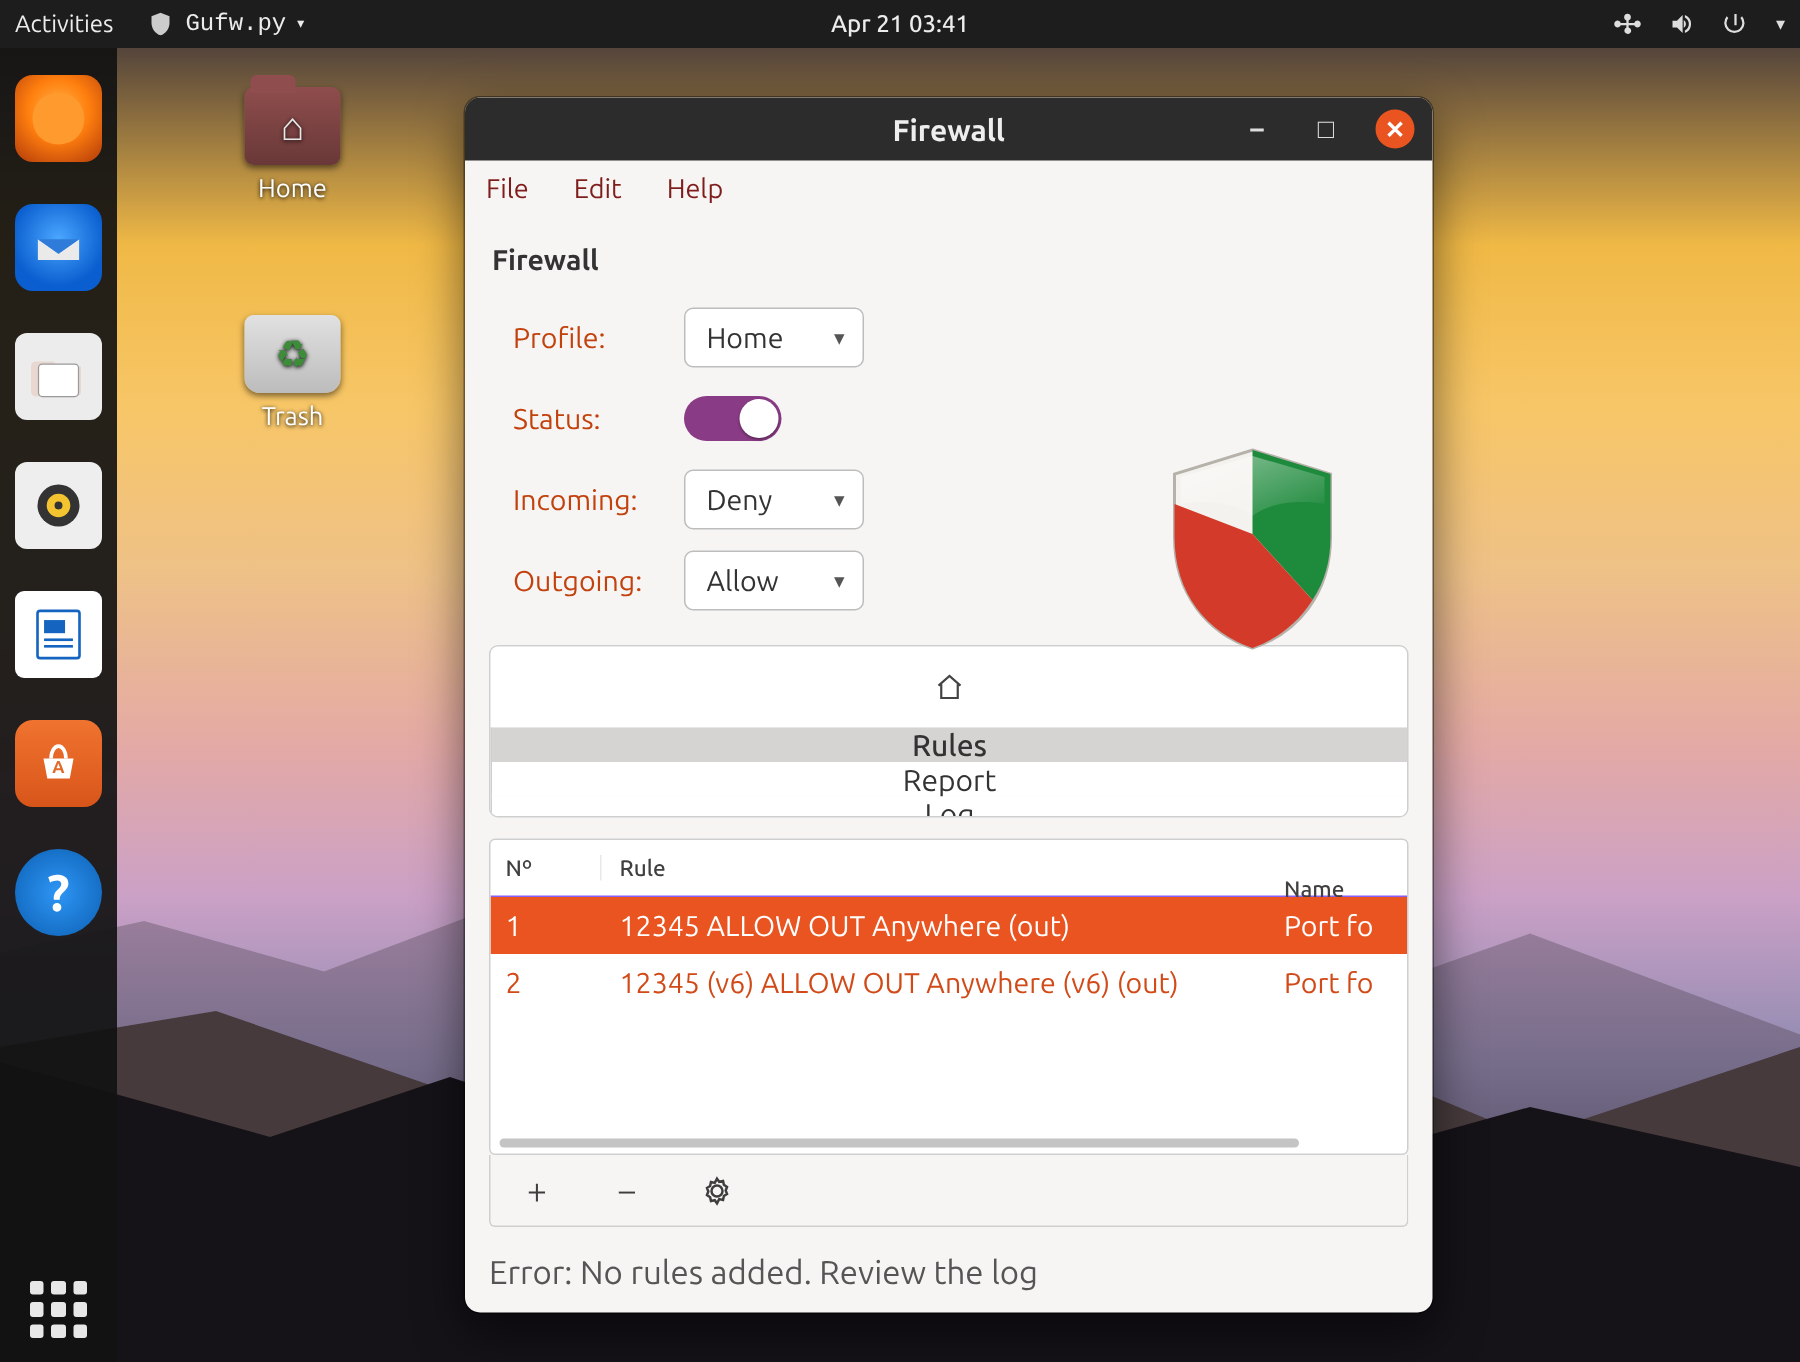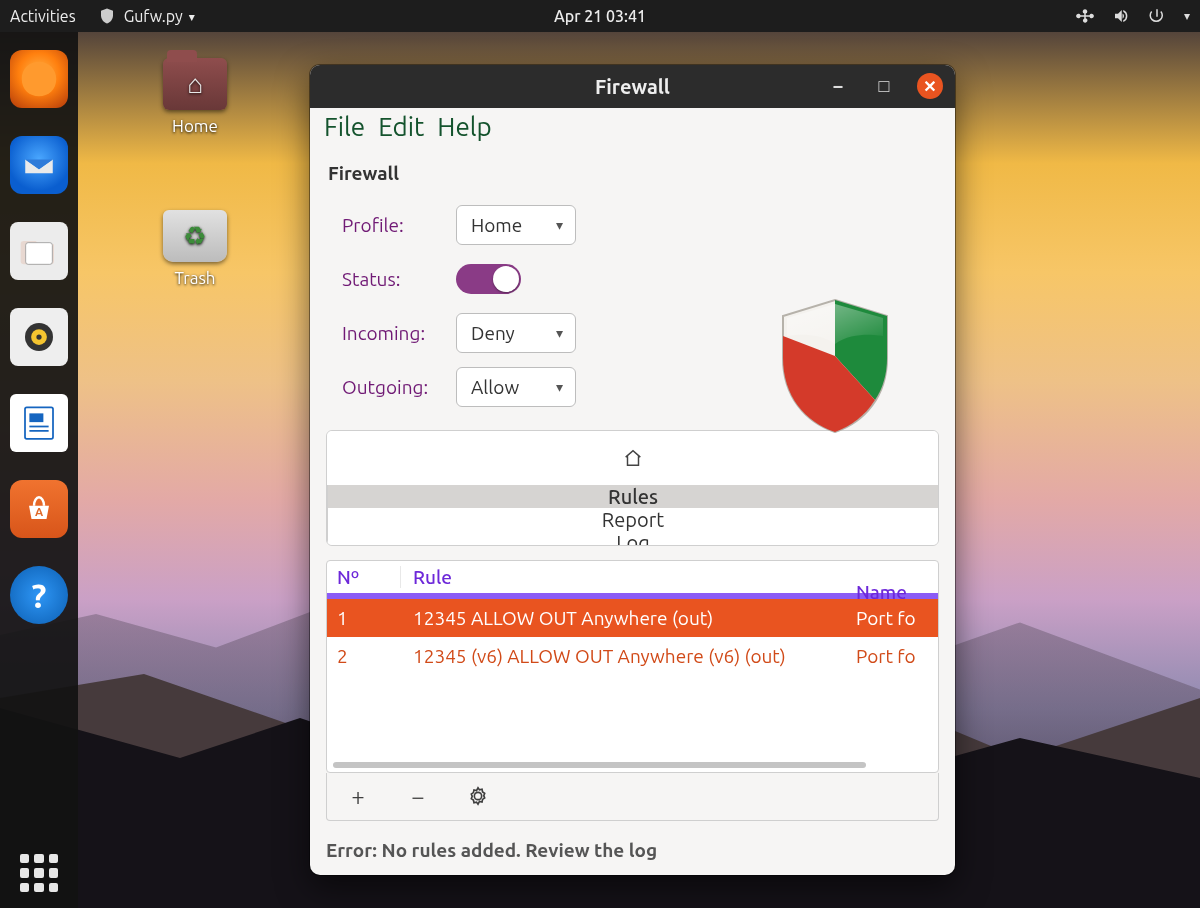--- a/index.html
+++ b/index.html
@@ -39,21 +39,21 @@
     background:#151218;
     clip-path: polygon(0% 0%, 15% 25%, 25% 5%, 40% 35%, 55% 10%, 70% 40%, 85% 15%, 100% 35%, 100% 100%, 0% 100%);
   }
 
   
   .topbar {
     position:absolute; top:0; left:0; right:0; height:32px;
     background:#1d1d1d; color:#ececec; font-size:16px;
     display:flex; align-items:center; padding:0 10px; z-index:5;
   }
-  .topbar .app-ind { display:flex; align-items:flex-end; gap:8px; margin-left:22px;}
+  .topbar .app-ind { display:flex; align-items:flex-end; gap:8px; margin-left:22px;font-family:Liberation Mono, monospace;}
   .topbar .clock { position:absolute; left:50%; transform:translateX(-50%); font-weight:500;}
   .topbar .tray { display:flex; align-items:center; gap:18px; margin-left:auto;}
   .tb-dropdown::after{content:"▾"; font-size:12px; margin-left:6px; position:relative; top:-1px;}
   .tb-icon{width:18px;height:18px;display:inline-flex;align-items:center;justify-content:center;}
 
   
   .dock {
     position:absolute; top:32px; left:0; bottom:0; width:78px;
     background:rgba(18,18,18,0.92); z-index:3;
     display:flex; flex-direction:column; align-items:center;
@@ -102,29 +102,29 @@
     display:flex; align-items:center; position:relative;
   }
   .titlebar .title{position:absolute;left:50%;transform:translateX(-50%);
     font-size:20px; font-weight:600;}
   .titlebar .win-controls{margin-left:auto;display:flex;gap:20px;padding-right:12px;align-items:center;}
   .wbtn{width:26px;height:26px;border-radius:50%;display:flex;align-items:center;justify-content:center;}
   .wbtn.min,.wbtn.max{color:#ddd;font-size:18px;font-weight:600;}
   .wbtn.close{background:#e95420;color:#fff;font-weight:700;font-size:16px;}
 
   .menubar{
-    height:42px;display:flex;align-items:center;gap:13px;
-    padding:0 14px;font-size:26px;color:#14532d;border-bottom:1px solid transparent;
+    height:42px;display:flex;align-items:center;gap:30px;
+    padding:0 14px;font-size:18px;color:#7f1d1d;border-bottom:1px solid transparent;
   }
 
   .content{padding:10px 16px 0 16px; flex: 0 0 auto;}
   h2.section{font-size:19px;font-weight:700;margin:6px 2px 14px;color:#333;}
 
   .form-row{display:flex;align-items:center;height:54px;}
-  .form-row .lbl{width:130px;padding-left:16px;font-size:19px;color:#701a75;}
+  .form-row .lbl{width:130px;padding-left:16px;font-size:19px;color:#c2410c;}
   .combo{
     border:1px solid #bdbdbd;border-radius:6px;background:#fff;
     height:40px;min-width:120px;padding:0 38px 0 14px;
     display:flex;align-items:center;font-size:19px;position:relative;color:#333;
   }
   .combo::after{content:"▾";position:absolute;right:12px;top:50%;transform:translateY(-50%);font-size:14px;color:#555;}
 
   .switch{width:65px;height:30px;border-radius:15px;background:#8a3b86;position:relative;}
   .switch .knob{position:absolute;right:2px;top:2px;width:26px;height:26px;background:#fff;border-radius:50%;
     box-shadow:0 1px 2px rgba(0,0,0,.4);}
@@ -134,40 +134,40 @@
   
   .tabs{margin:16px 16px 0;display:flex;border:1px solid #cfcfcf;border-radius:6px;overflow:hidden;flex-direction:column;}
   .tab{flex:1;height:42px;display:flex;align-items:center;justify-content:center;font-size:20px;
     background:#fff;color:#333;cursor:pointer;border-left:1px solid #cfcfcf;}
   .tab:first-child{border-left:none;flex:0 0 54px;}
   .tab.active{background:#d6d4d2;font-weight:500;}
 
   
   .table-wrap{margin:14px 16px 0;border:1px solid #cfcfcf;border-radius:4px;background:#fff;
     height:230px;display:flex;flex-direction:column;overflow:hidden;position:relative;}
-  .thead{display:flex;height:38px;align-items:center;border-bottom:6px solid #8b5cf6;
-    font-size:19px;color:#6d28d9;font-weight:500;}
+  .thead{display:flex;height:38px;align-items:center;border-bottom:1px solid #8b5cf6;
+    font-size:15px;color:#404040;font-weight:500;}
   .thead .c-no{width:74px;padding-left:10px;border-right:1px solid #e8e8e8;}
   .thead .c-rule{flex:1;padding-left:12px;}
   .thead .c-name{width:82px;text-align:left;margin-top:29px;}
   .trow{display:flex;height:38px;align-items:center;font-size:19px;}
   .trow .c-no{width:74px;padding-left:10px;}
   .trow .c-rule{flex:1;padding-left:12px;white-space:nowrap;overflow:hidden;}
   .trow .c-name{width:82px;white-space:nowrap;overflow:hidden;}
   .trow.sel{background:#e95420;color:#fff;}
   .trow.unsel{color:#d14a18;}
   .hscroll{position:absolute;left:6px;right:72px;bottom:4px;height:6px;background:#c4c4c4;border-radius:3px;}
 
   
   .actionbar{margin:0 16px;height:52px;border:1px solid #cfcfcf;border-top:none;
     border-radius:0 0 4px 4px;background:#f6f5f4;display:flex;align-items:center;gap:34px;padding-left:18px;}
   .actbtn{width:26px;height:26px;display:flex;align-items:center;justify-content:center;
     font-size:24px;color:#3e3e3e;font-weight:300;}
 
-  .statusline{padding:18px 16px 14px;font-size:19px;color:#555; margin-top:auto;font-weight:bold;}
+  .statusline{padding:18px 16px 14px;font-size:22px;color:#555; margin-top:auto;}
 
   svg{display:block;}
 </style>
 </head>
 <body>
 
 <div class="wallpaper">
   <div class="hill back"></div>
   <div class="hill mid"></div>
   <div class="hill front"></div>

